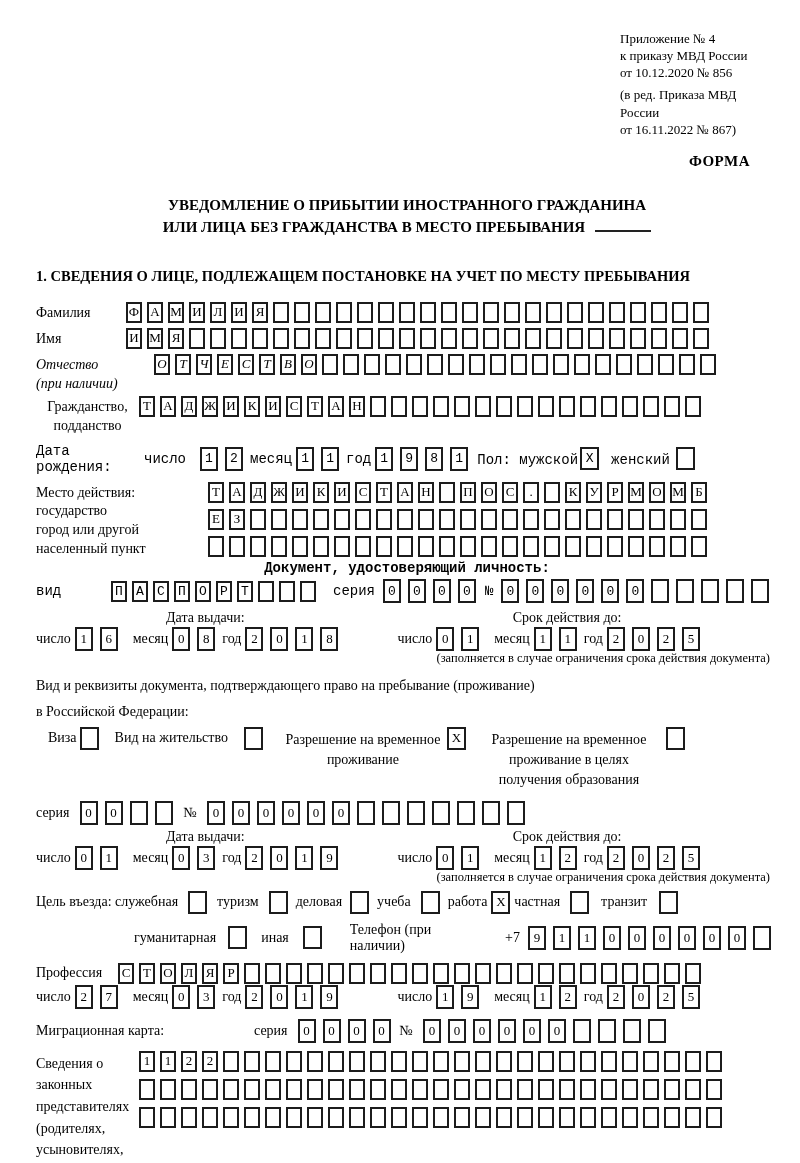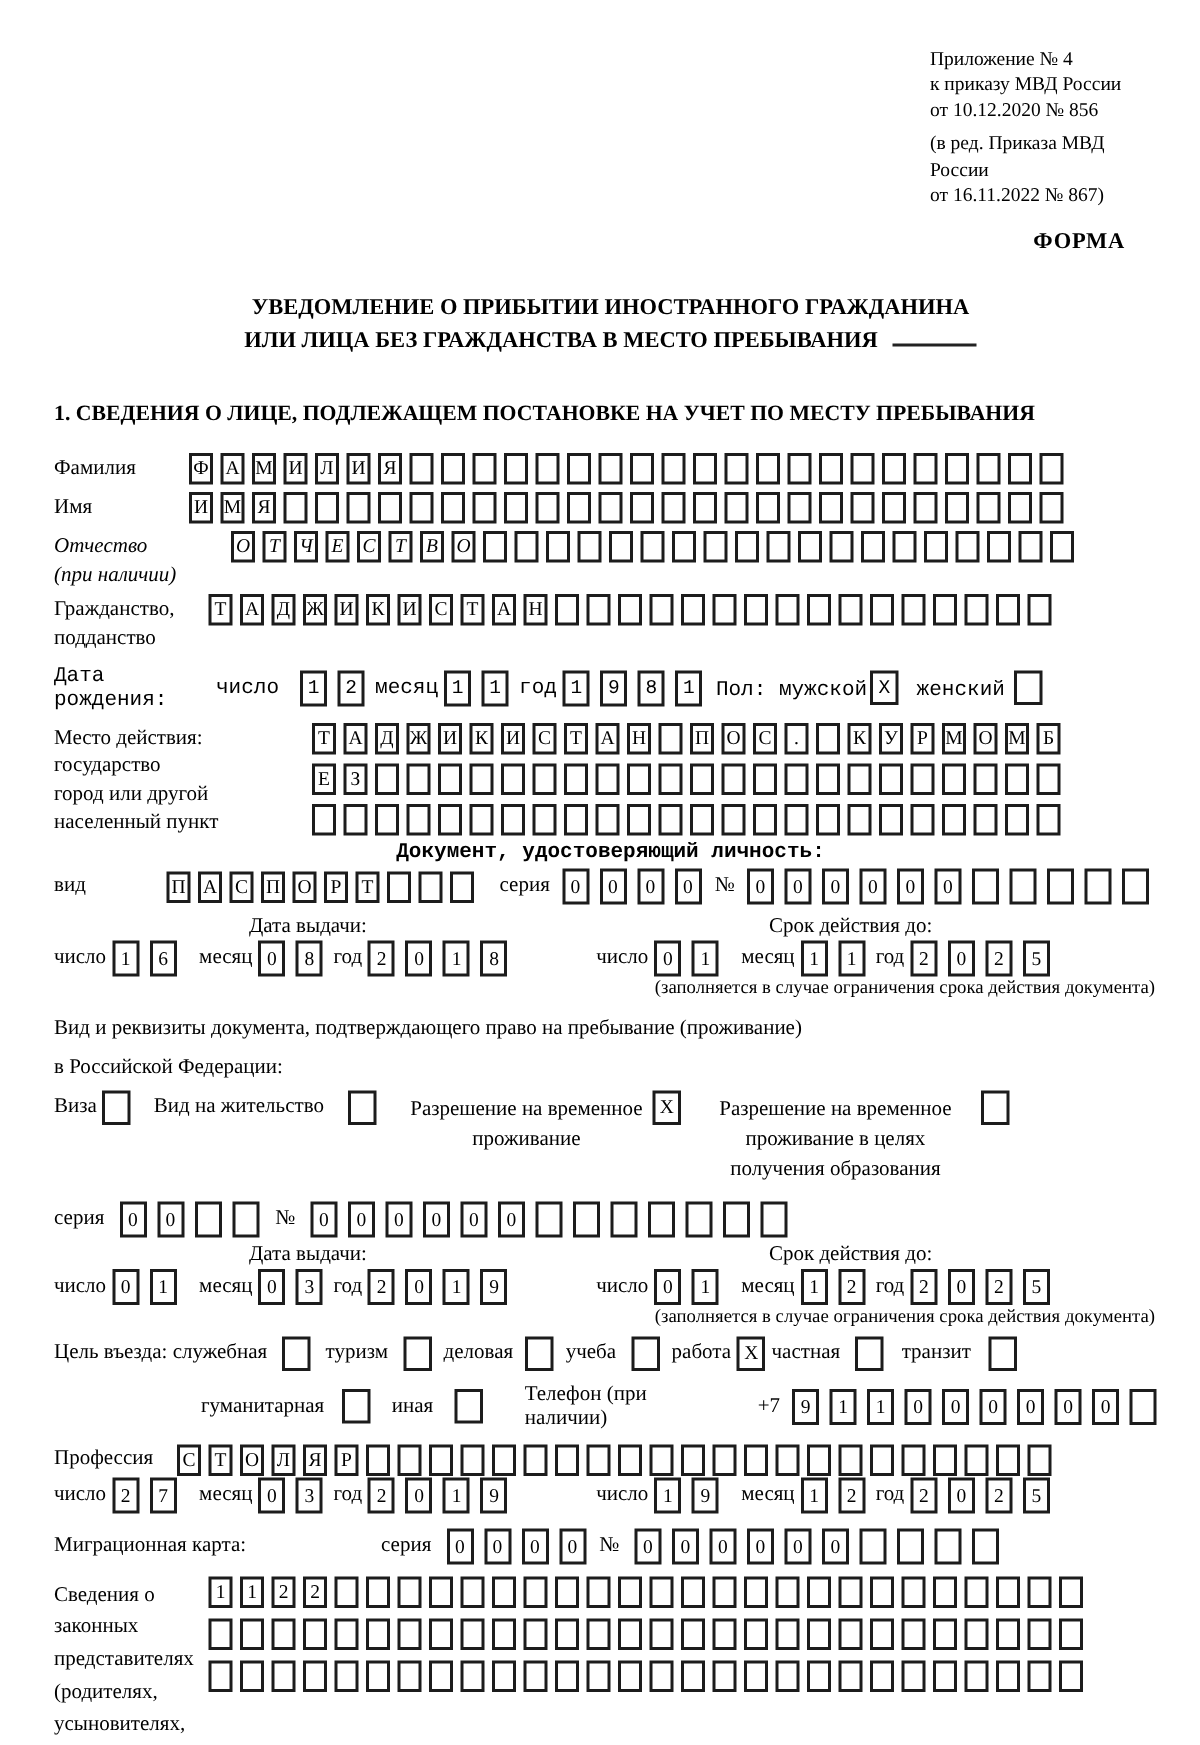--- a/index.html
+++ b/index.html
@@ -27,21 +27,21 @@
   }
   .dcell .cell { width:18px; height:24px; margin-right:7px; }
   .cbx .cell { width:19px; height:23px; margin-right:0; }
   .mb5 { margin-bottom:5px; }
   .dategrid { display:flex; align-items:center; }
   .dategrid .lbl { padding:0 4px 0 0; }
   .datelabels { display:flex; font-size:14px; }
   .note-right { text-align:right; font-size:12.5px; margin-right:8px; }
   .center-bold { text-align:center; font-weight:bold; font-size:14px;font-family:Liberation Mono, monospace; }
   .chkrow { display:flex; align-items:flex-start; }
-  .chkrow .txt { padding-top:3px; }
+  .chkrow .txt { padding-top:3px;margin-left:12px; }
   .wraplbl { text-align:center; line-height:1.45; padding-top:3px; }
   .legal { display:flex; }
   .legal-cells > .cells { margin-bottom:7px; }
 </style>
 </head>
 <body>
 
 <div class="page">
 
   <div class="hdr">
@@ -161,21 +161,21 @@
           <span class="cell"></span>
           <span class="cell"></span>
           <span class="cell"></span>
           <span class="cell"></span>
           <span class="cell"></span>
           <span class="cell"></span>
           <span class="cell"></span>
         </div>
     </div>
 
-    <div class="frow" style="margin-bottom:7px;">
+    <div class="frow" style="margin-bottom:7px;text-align:center;">
       <div class="flabel" style="width:103px;">
         <div>Гражданство,</div>
         <div>подданство</div>
       </div>
       <div class="cells">
           <span class="cell">Т</span>
           <span class="cell">А</span>
           <span class="cell">Д</span>
           <span class="cell">Ж</span>
           <span class="cell">И</span>
@@ -319,21 +319,21 @@
             <span class="cell"></span>
             <span class="cell"></span>
             <span class="cell"></span>
             <span class="cell"></span>
           </div>
       </div>
     </div>
 
     <div class="center-bold">Документ, удостоверяющий личность:</div>
 
-    <div class="frow" style="align-items:center; margin:3px 0 7px 0;">
+    <div class="frow" style="align-items:center; margin:3px 0 7px 0;font-family:Liberation Mono, monospace;">
       <span style="width:75px;">вид</span>
       <span class="cells">
           <span class="cell">П</span>
           <span class="cell">А</span>
           <span class="cell">С</span>
           <span class="cell">П</span>
           <span class="cell">О</span>
           <span class="cell">Р</span>
           <span class="cell">Т</span>
           <span class="cell"></span>

